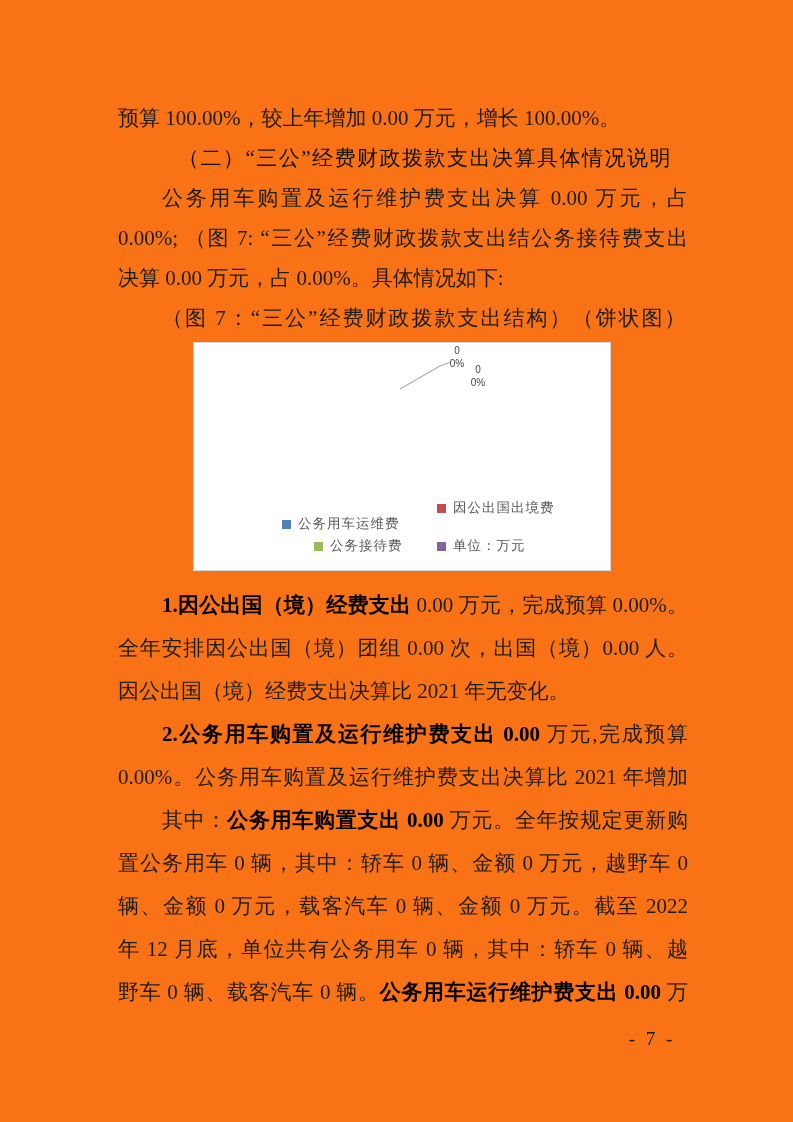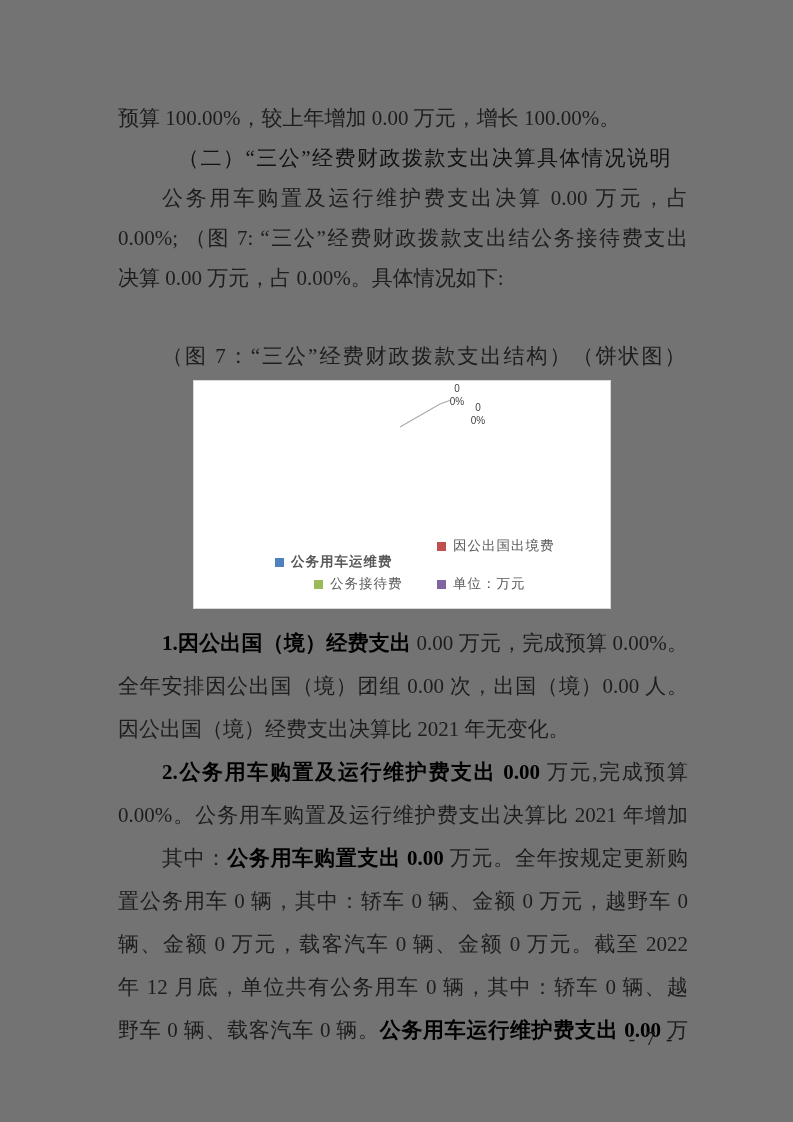--- a/index.html
+++ b/index.html
@@ -6,21 +6,21 @@
   body{
     width:793px;height:1122px;
     background:#ffffff;
     font-family:"Liberation Serif","DejaVu Serif",serif;
     color:#1d1d1d;
     -webkit-font-smoothing:antialiased;
   }
   .page{
     position:relative;
     width:793px;height:1122px;
-    background:#737373;
+    background:#f97316;
     overflow:hidden;
   }
   .text-col{
     position:absolute;
     left:118px;top:0;
     width:570px;
   }
   .pre-block{padding-top:98px;}
   .line{
     font-size:21px;
@@ -35,21 +35,21 @@
     overflow:hidden;
   }
   .ind{padding-left:44px;}
   .jfull.ind{padding-left:0;text-indent:44px;}
   .heading{
     font-weight:normal;
     color:#111;
     letter-spacing:1.5px;
     text-align:center;
   }
-  .caption{letter-spacing:2px;margin-top:38px;}
+  .caption{letter-spacing:2px;}
   b{font-weight:bold;color:#000;}
   
   .chart-box{
     position:relative;
     margin-left:75px;
     margin-top:4px;
     width:416px;height:227px;
     background:#ffffff;
     border:1px solid #d7d7d7;
     font-family:"Liberation Sans","DejaVu Sans",sans-serif;
@@ -75,21 +75,21 @@
     width:9px;height:9px;
     margin-right:7px;
     flex:0 0 auto;
   }
   .legend-item .legend-text{
     font-size:13.5px;
     letter-spacing:1px;
     color:#595959;
     white-space:nowrap;
   }
-  .legend-1{left:81px;top:174px;font-weight:bold;}
+  .legend-1{left:88px;top:174px;}
   .legend-2{left:243px;top:158px;}
   .legend-3{left:72px;top:196px;padding-left:48px;}
   .legend-4{left:243px;top:196px;}
   
   .page-number{
     position:absolute;
     left:622px;top:1028px;
     width:60px;
     text-align:center;
     font-size:19px;

